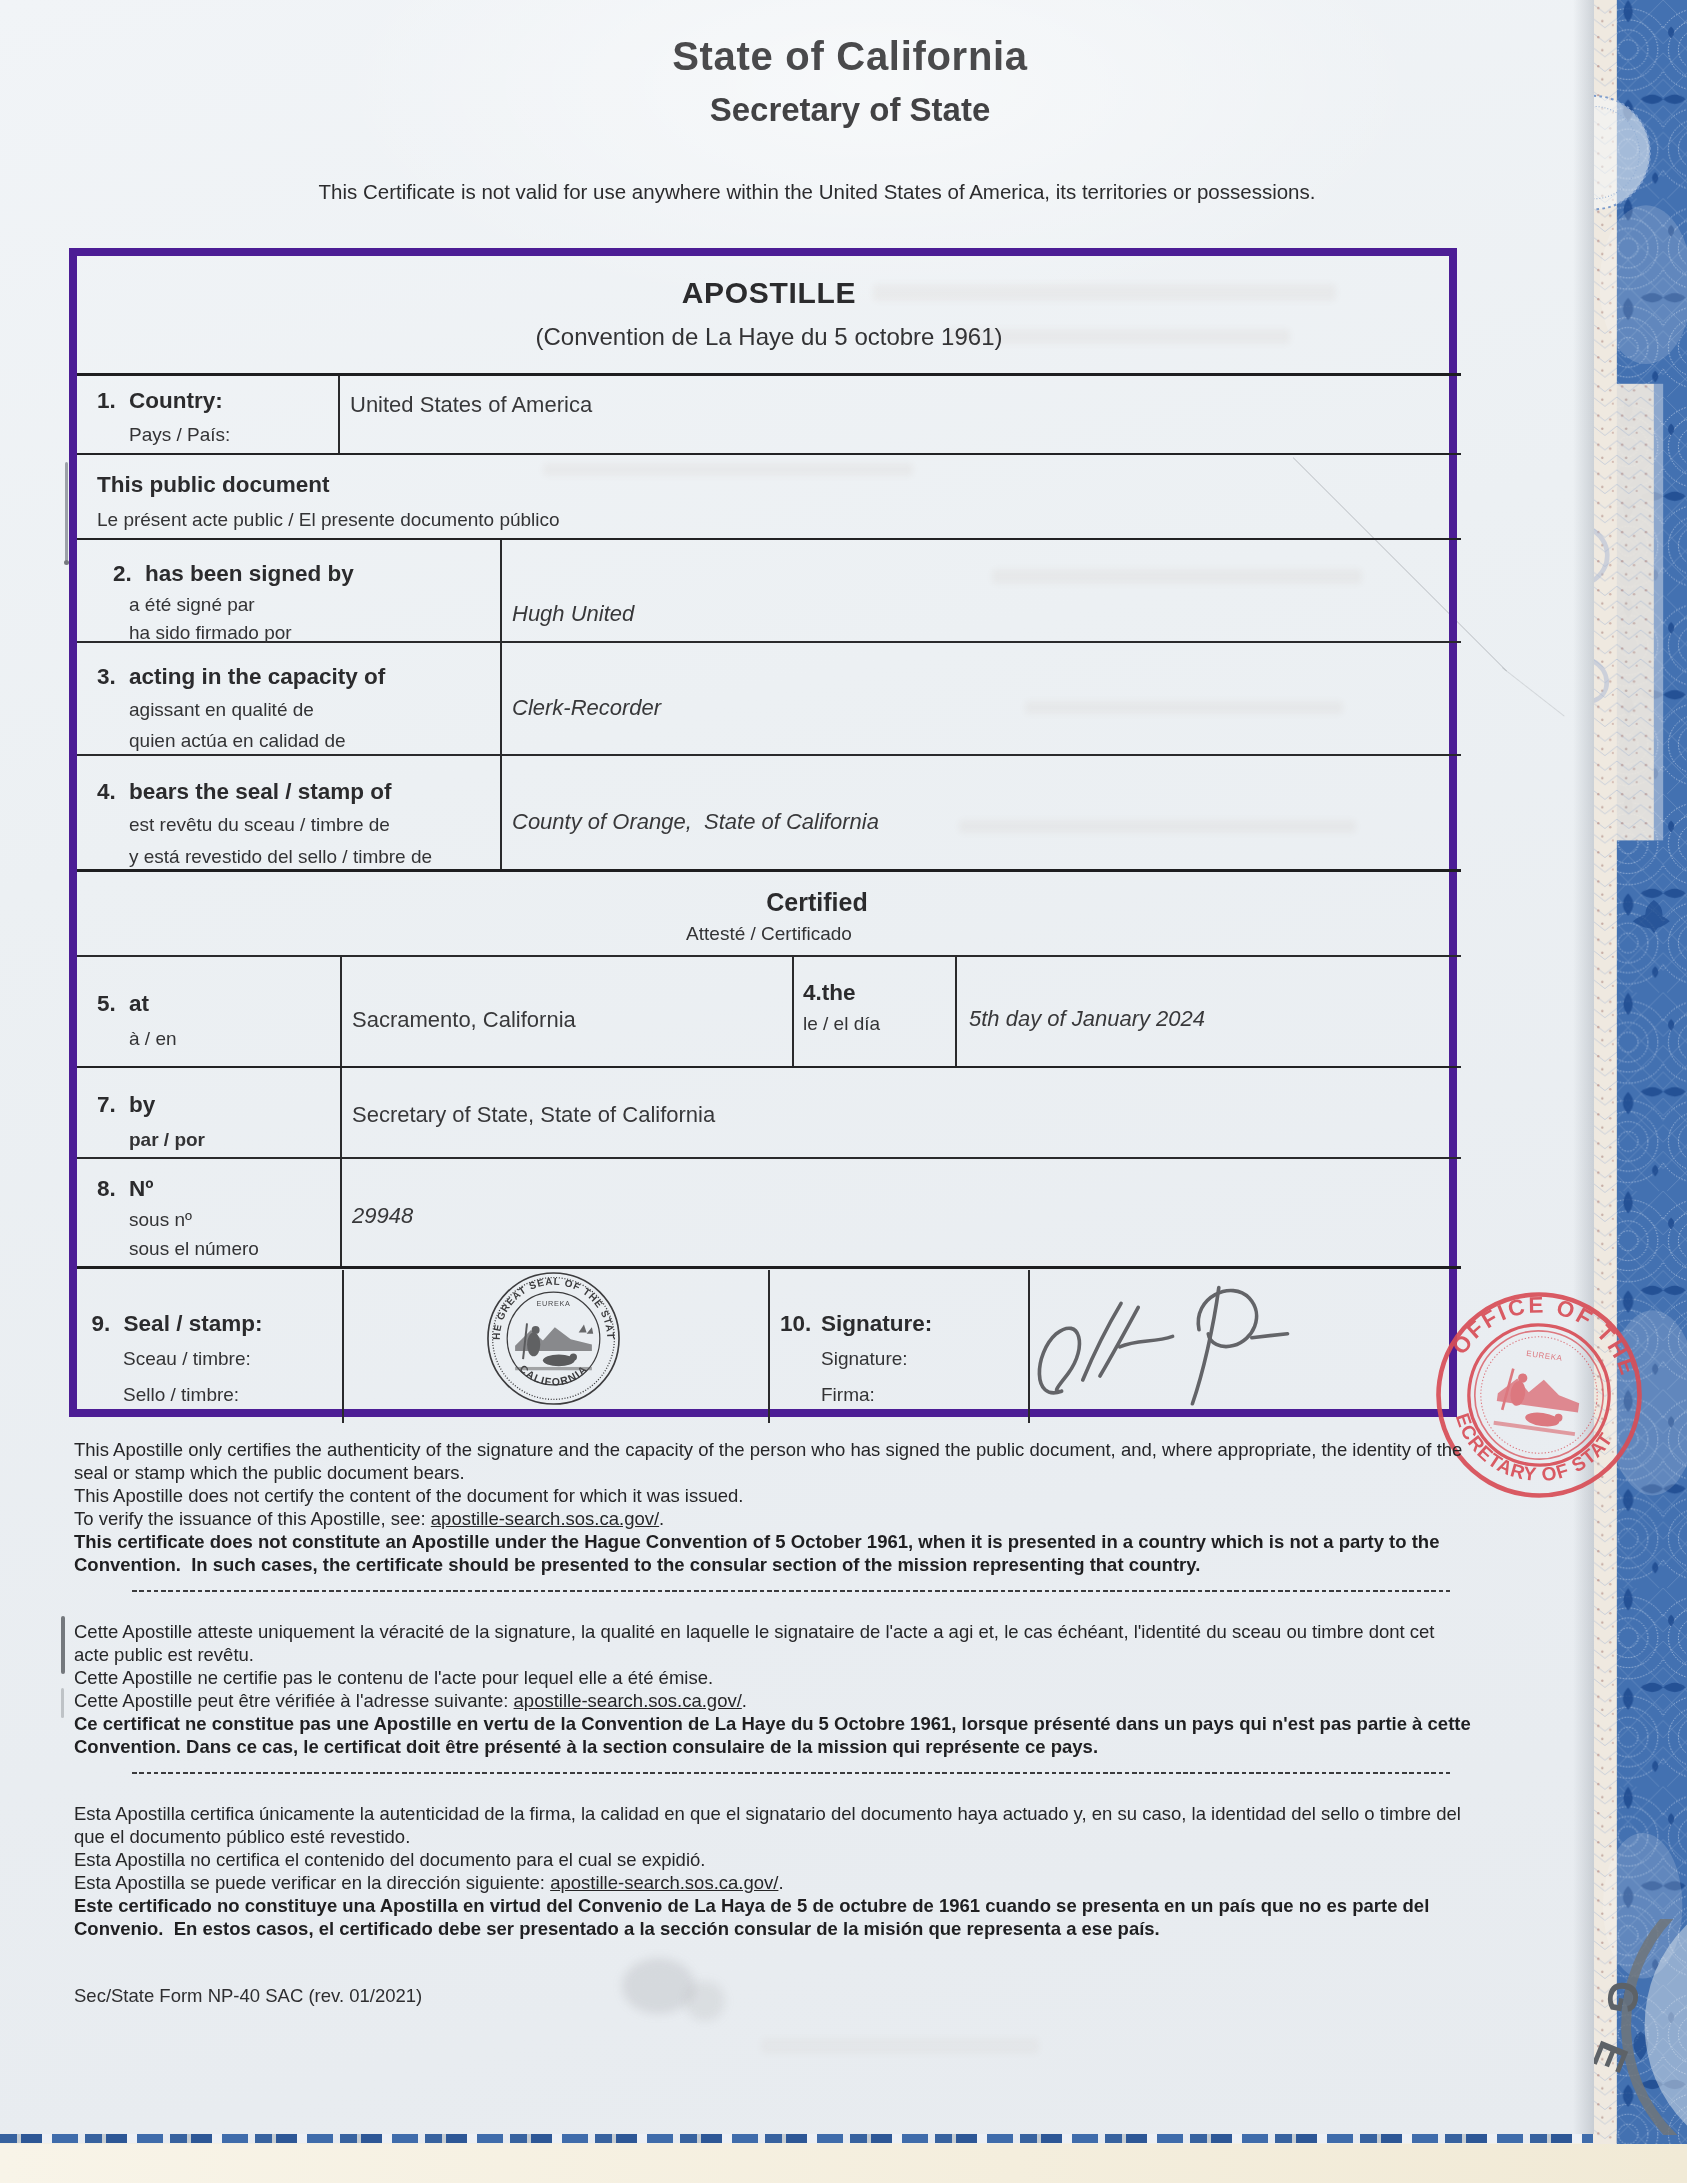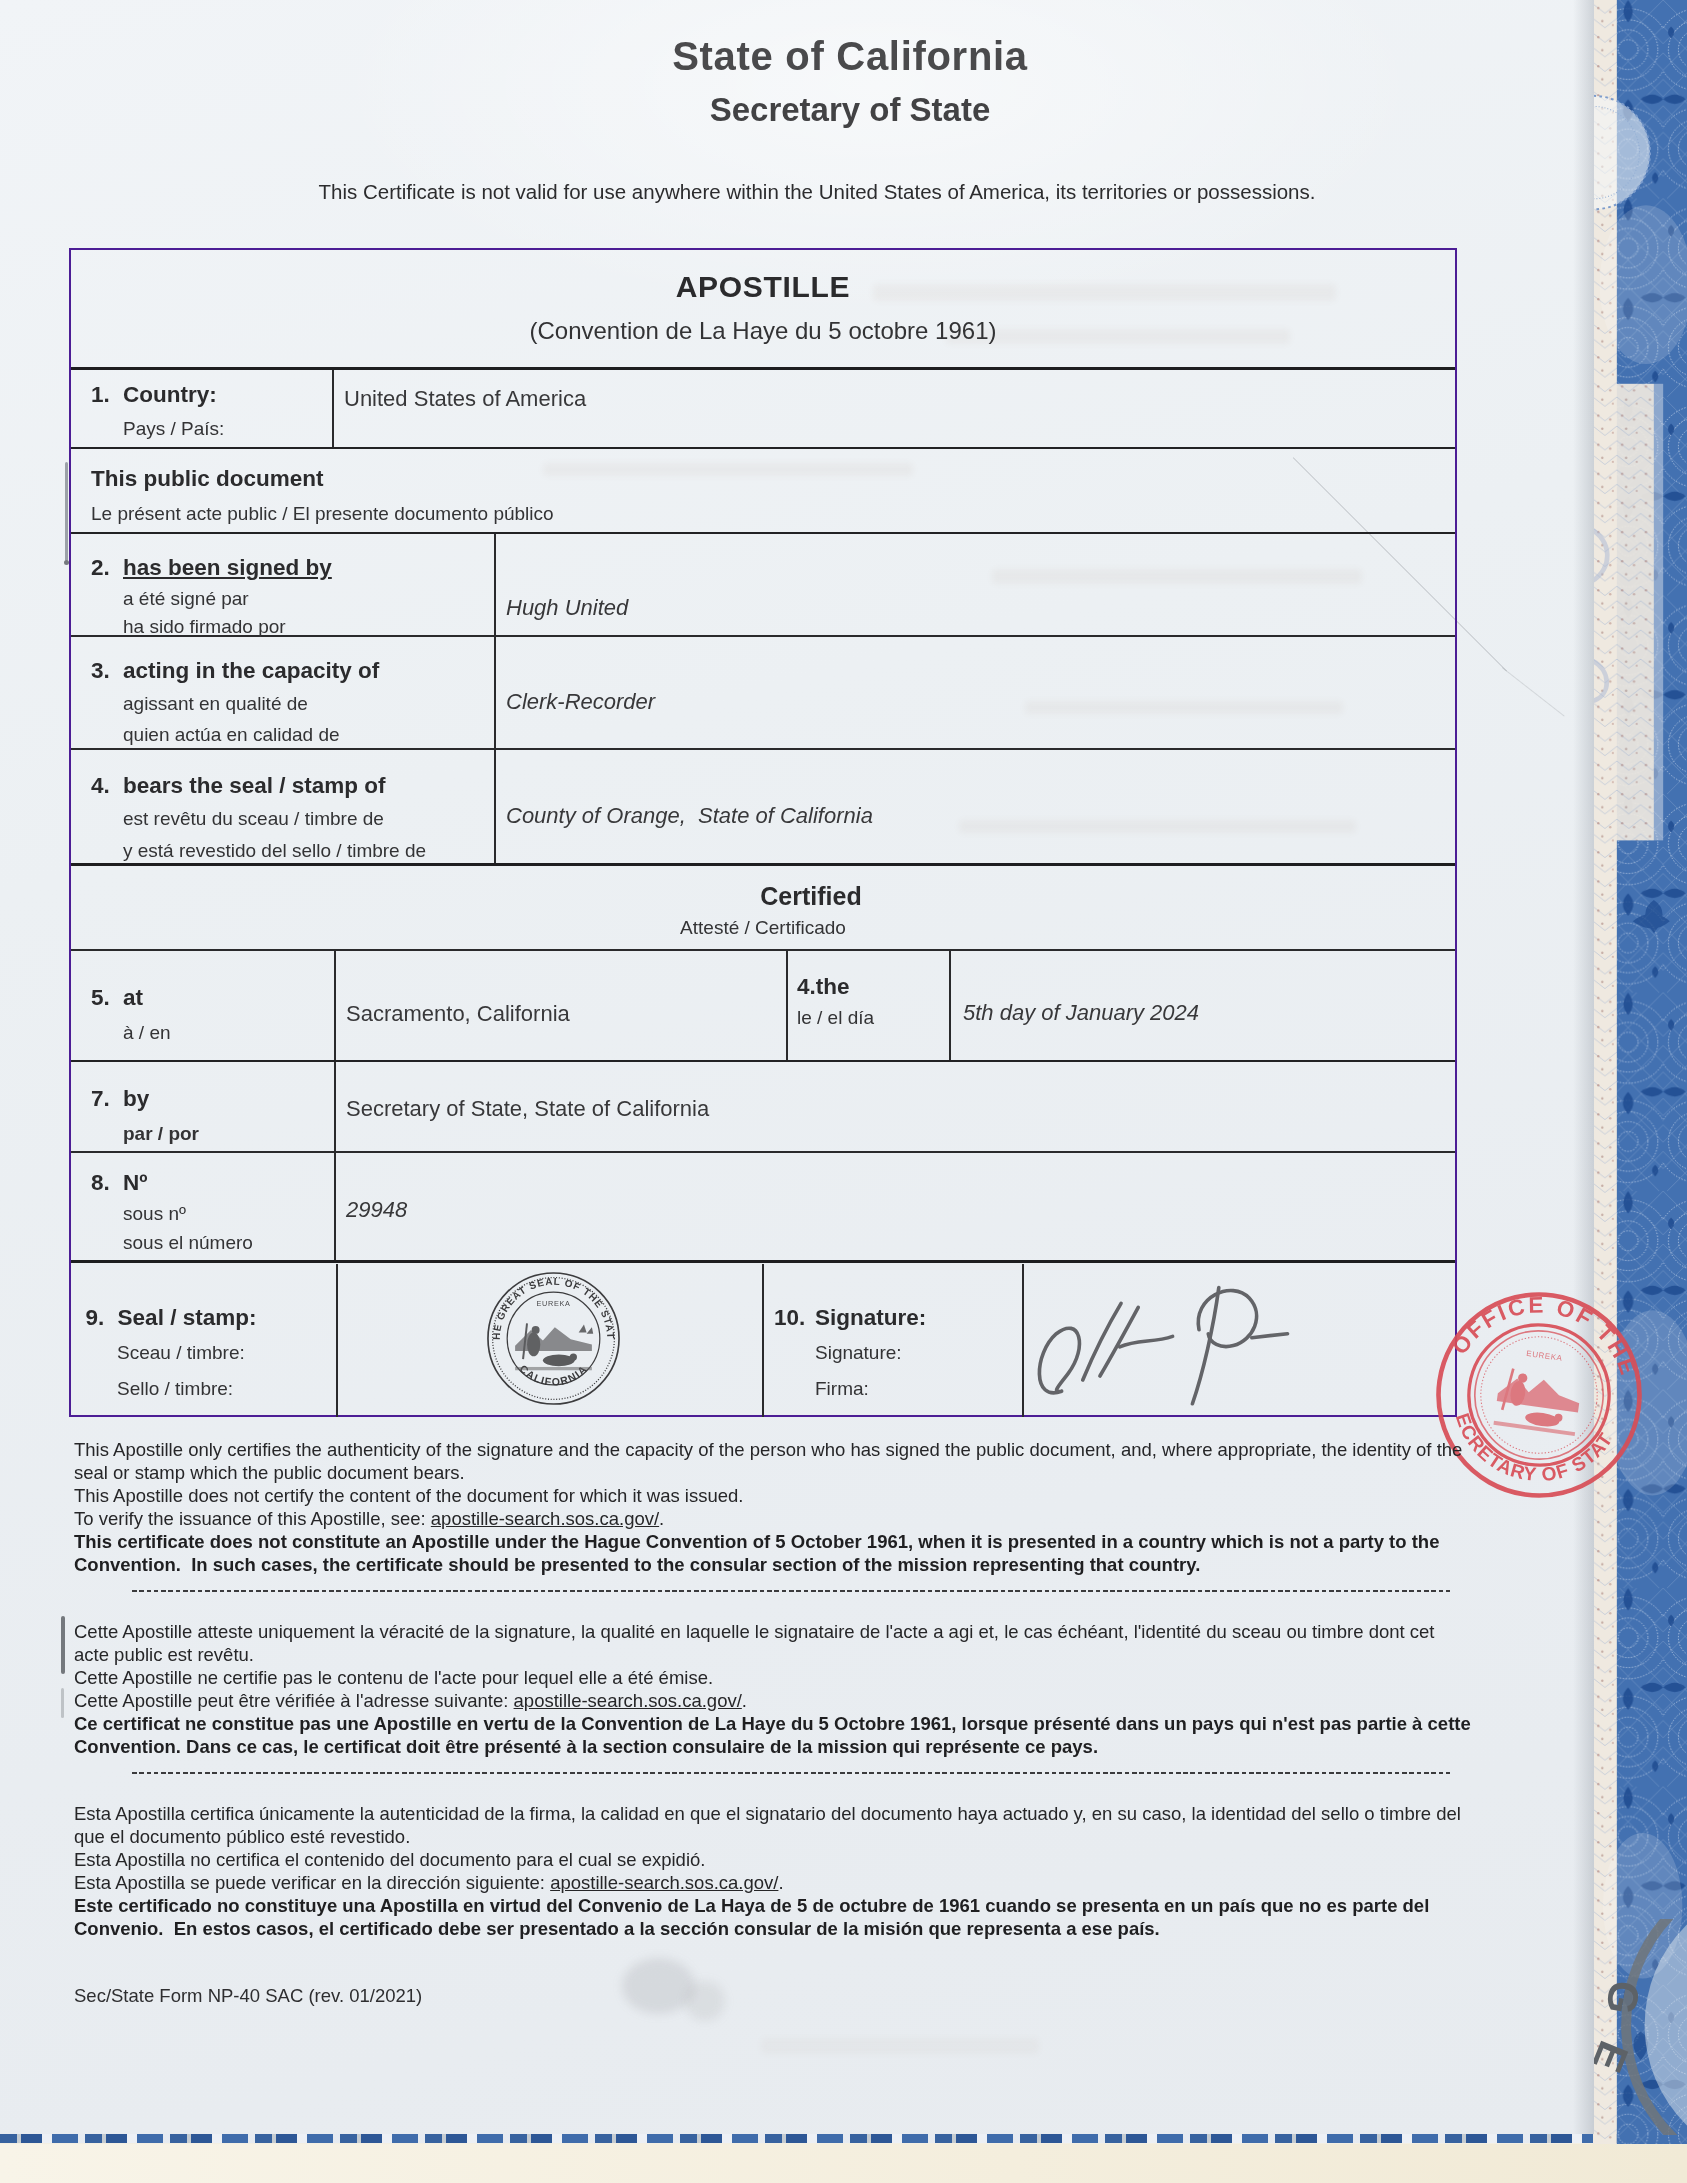--- a/index.html
+++ b/index.html
@@ -8,21 +8,21 @@
   .page{position:absolute;left:0;top:0;width:1594px;height:2134px;
         background:linear-gradient(165deg,#f1f4f7 0%,#ecf0f3 35%,#e9edf1 70%,#e7ebef 100%);}
   .page:after{content:"";position:absolute;inset:0;
         background:radial-gradient(ellipse 794px 331px at 55% 4%,rgba(255,255,255,.5),transparent 70%);}
   .txt{position:absolute;color:#2e2e2e;}
   .center{text-align:center;}
   .doc-title{left:79px;top:34px;width:1542px;font-size:40px;font-weight:bold;color:#4a4a4c;letter-spacing:0.7px;}
   .doc-sub{left:79px;top:91px;width:1542px;font-size:33px;font-weight:bold;color:#424244;}
   .disclaimer{left:0;top:180px;width:1634px;font-size:20.5px;color:#2c2c2e;}
   
-  .tbl{position:absolute;left:69px;top:248px;width:1388px;height:1169px;border:2px solid #4c1d95;box-sizing:border-box;}
+  .tbl{position:absolute;left:69px;top:248px;width:1388px;height:1169px;border:8px solid #4c1d95;box-sizing:border-box;}
   .row{position:absolute;left:0;width:1384px;box-sizing:border-box;}
   .bb3{border-bottom:2px solid #2a2a2c;} .bb4{border-bottom:2.6px solid #222224;} .bb5{border-bottom:3.3px solid #1e1e20;}
   .vdiv{position:absolute;top:0;bottom:0;width:2px;background:#2a2a2c;}
   .lb{position:absolute;font-size:22.5px;font-weight:bold;color:#2b2b2d;white-space:pre;}
   .num{display:inline-block;width:32px;}
   .num2{display:inline-block;width:41px;}
   .sb{position:absolute;font-size:19px;color:#333335;white-space:pre;}
   .vl{position:absolute;font-size:22px;color:#38383a;white-space:pre-wrap;}
   .vi{font-style:italic;}
   .ap-title{position:absolute;left:0;width:100%;top:20px;text-align:center;font-size:30px;font-weight:bold;color:#2b2b2d;letter-spacing:0.7px;}
@@ -163,21 +163,21 @@
     <div class="vl" style="left:273px;top:16px;">United States of America</div>
   </div>
 
   <div class="row bb4" style="top:199px;height:85px;">
     <div class="lb" style="left:20px;top:17px;">This public document</div>
     <div class="sb" style="left:20px;top:54px;">Le présent acte public / El presente documento público</div>
   </div>
 
   <div class="row bb3" style="top:284px;height:103px;">
     <div class="vdiv" style="left:423px;"></div>
-    <div class="lb" style="left:20px;top:21px;text-decoration:underline;"><span class="num">2.</span><span>has been signed by</span></div>
+    <div class="lb" style="left:36px;top:21px;"><span class="num">2.</span><span>has been signed by</span></div>
     <div class="sb" style="left:52px;top:54px;">a été signé par</div>
     <div class="sb" style="left:52px;top:82px;">ha sido firmado por</div>
     <div class="vl vi" style="left:435px;top:61px;">Hugh United</div>
   </div>
 
   <div class="row bb3" style="top:387px;height:113px;">
     <div class="vdiv" style="left:423px;"></div>
     <div class="lb" style="left:20px;top:21px;"><span class="num">3.</span><span>acting in the capacity of</span></div>
     <div class="sb" style="left:52px;top:56px;">agissant en qualité de</div>
     <div class="sb" style="left:52px;top:87px;">quien actúa en calidad de</div>

